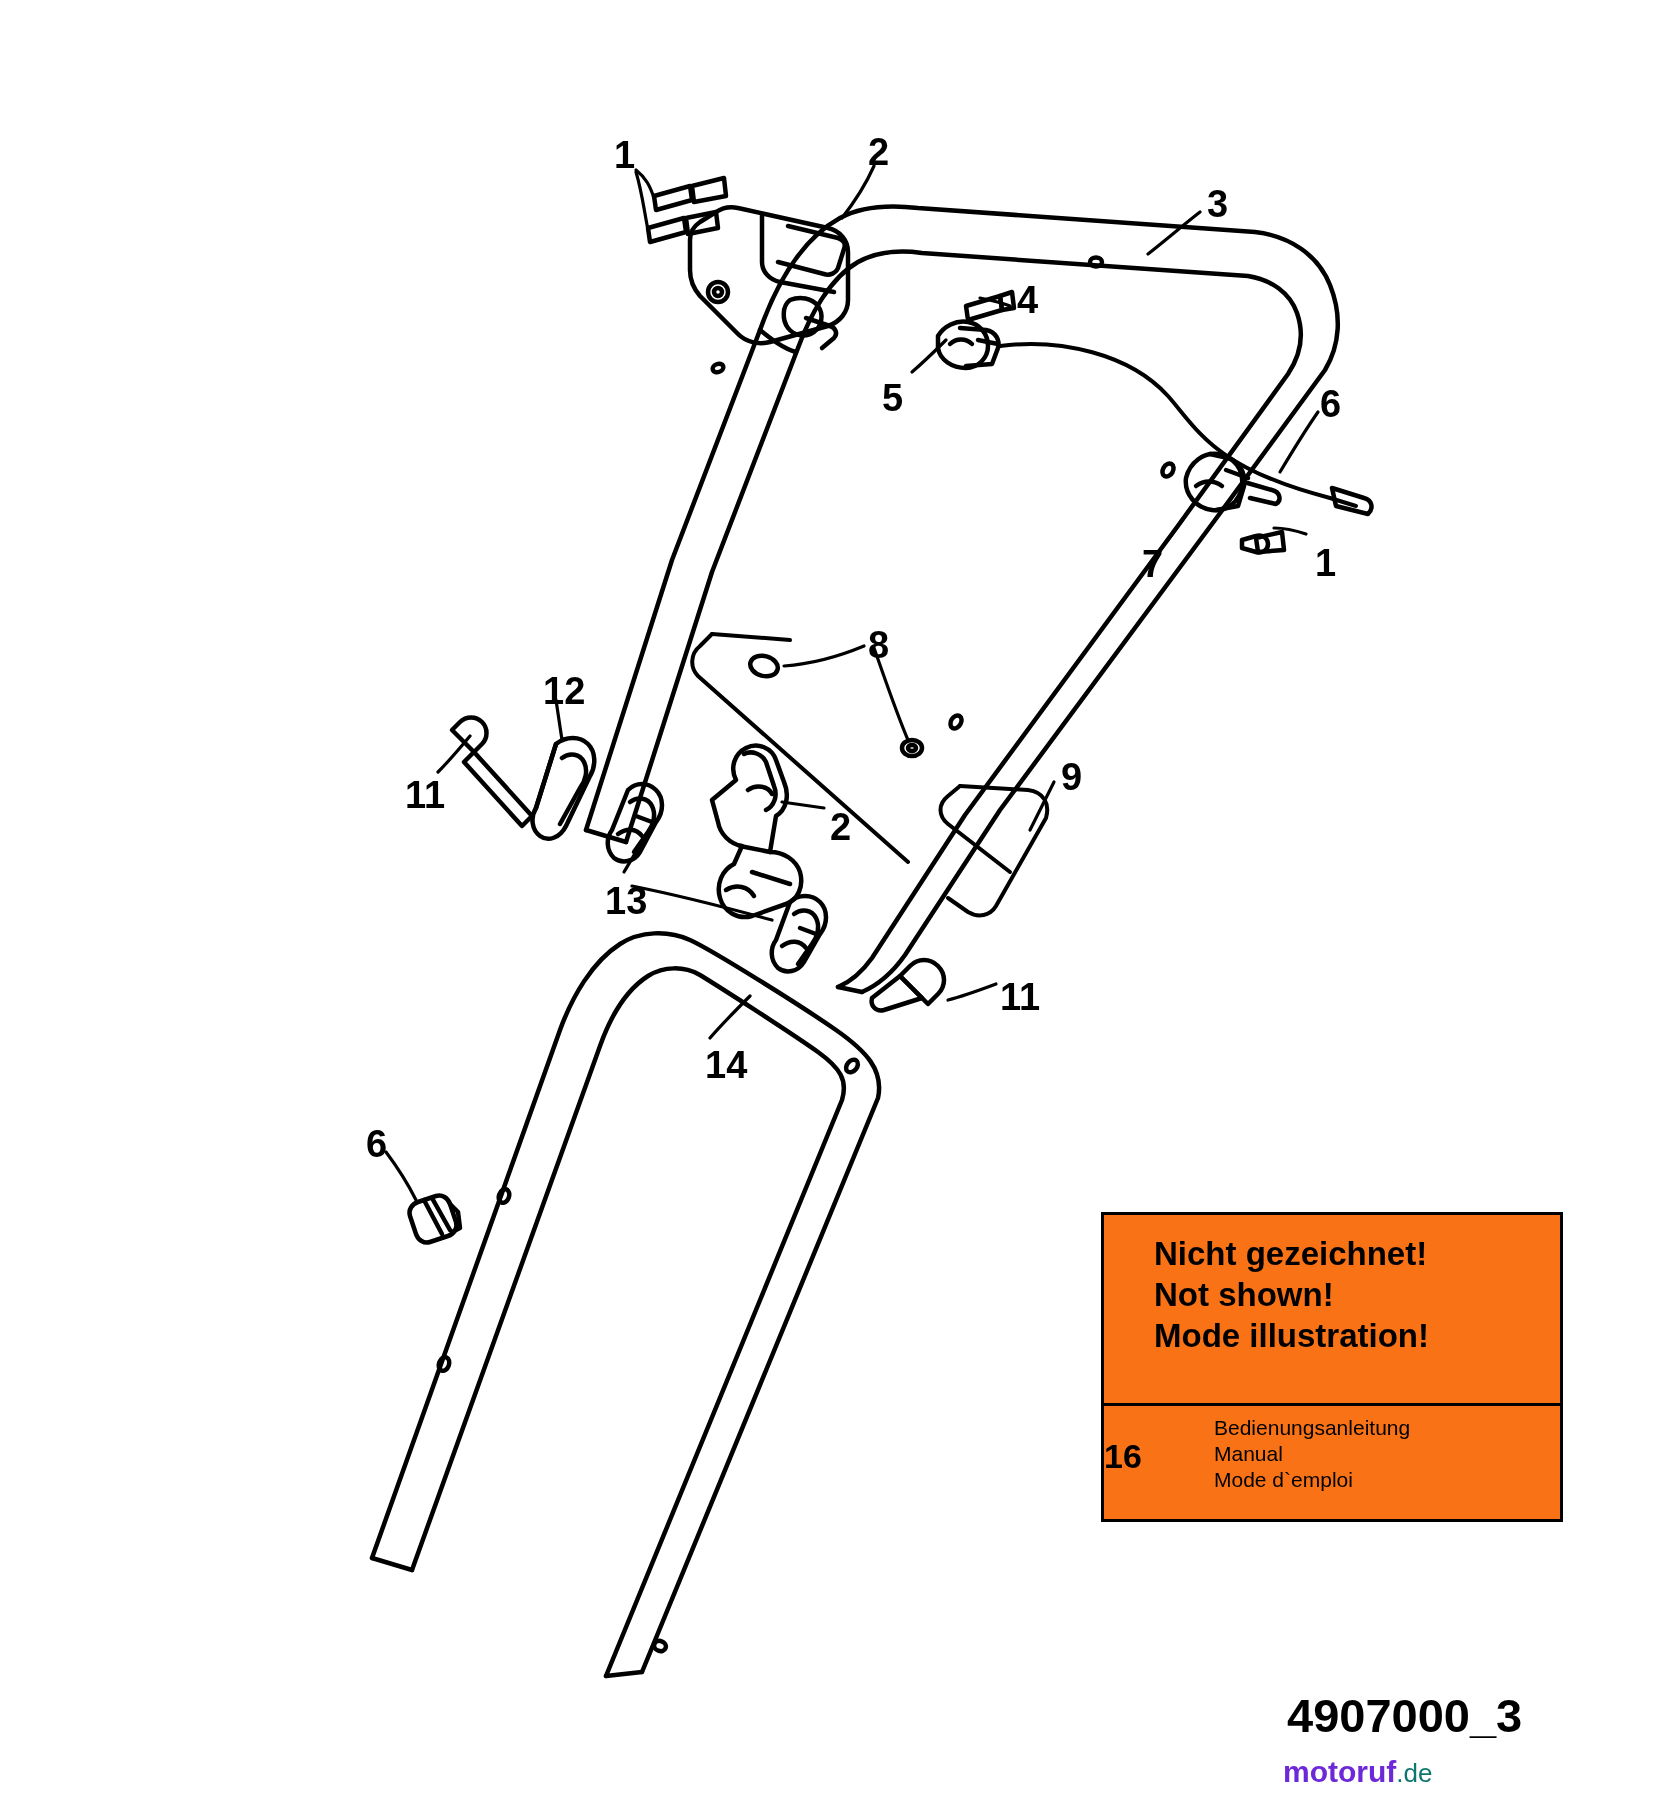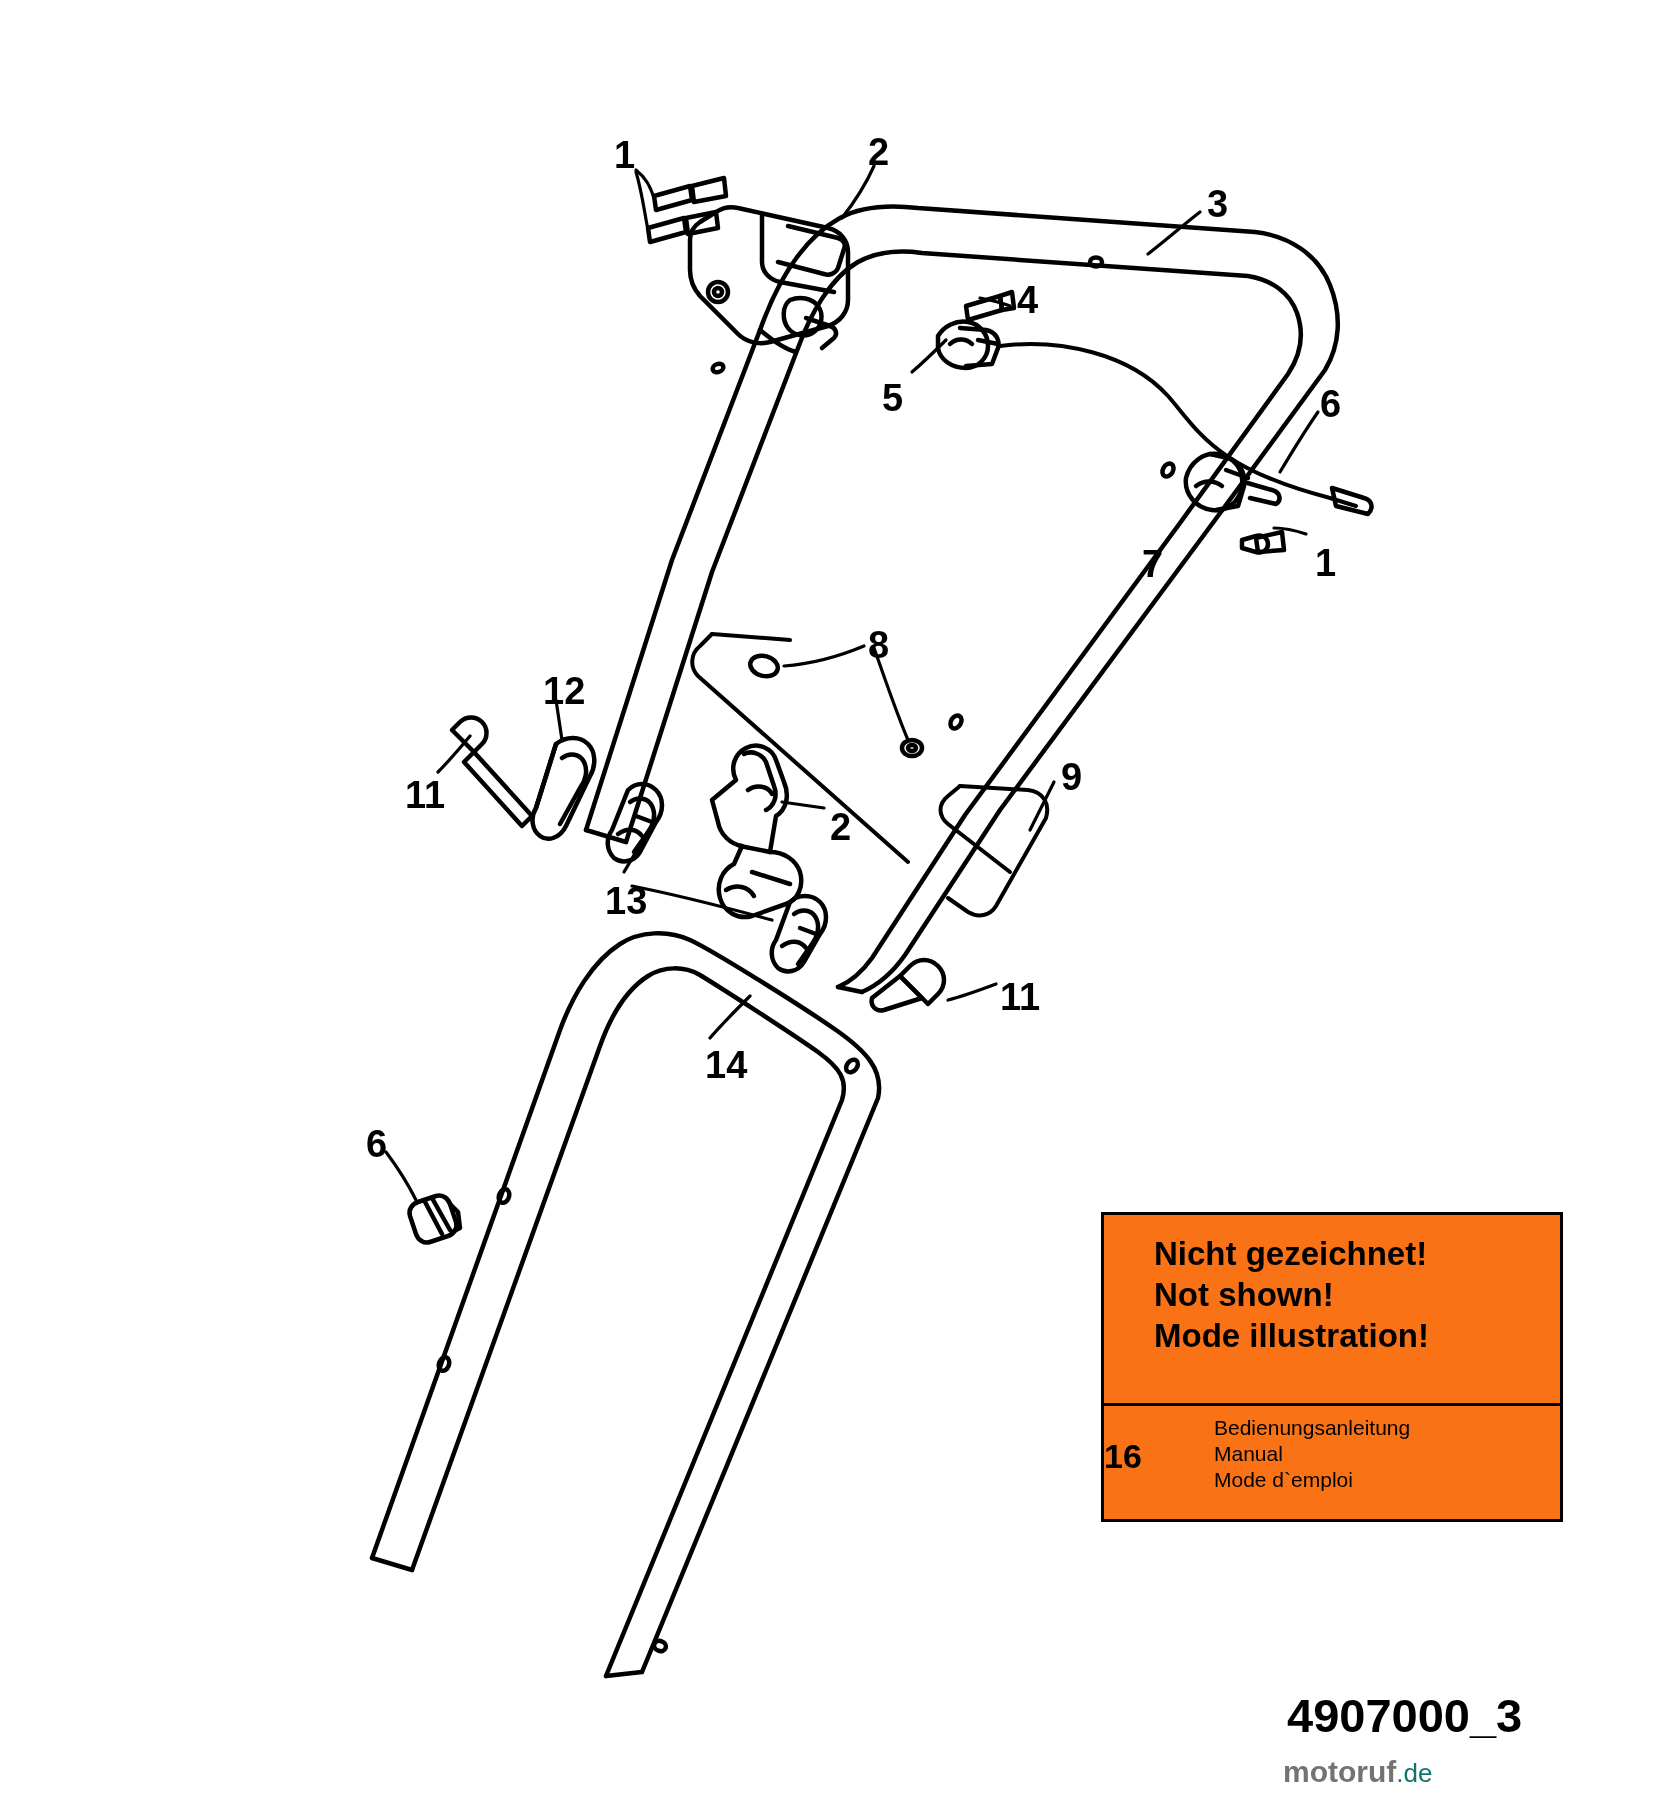--- a/index.html
+++ b/index.html
@@ -96,21 +96,21 @@
     margin-left: 8px;
   }
   #watermark {
     position: absolute;
     left: 1283px;
     top: 1755px;
     font-size: 30px;
     font-weight: bold;
     white-space: nowrap;
   }
-  #watermark .wm-rest { color: #737373; text-align: center; }
+  #watermark .wm-rest { color: #6d28d9; text-align: center; }
   #watermark .wm-de { color: #0f766e; font-weight: normal; font-size: 26px;}
 </style>
 </head>
 <body>
 
 <div id="diagram-root">
 
   <svg class="layer" viewBox="0 0 1668 1800">
     <g fill="none" stroke="#000" stroke-width="4.5" stroke-linecap="round" stroke-linejoin="round">
 

